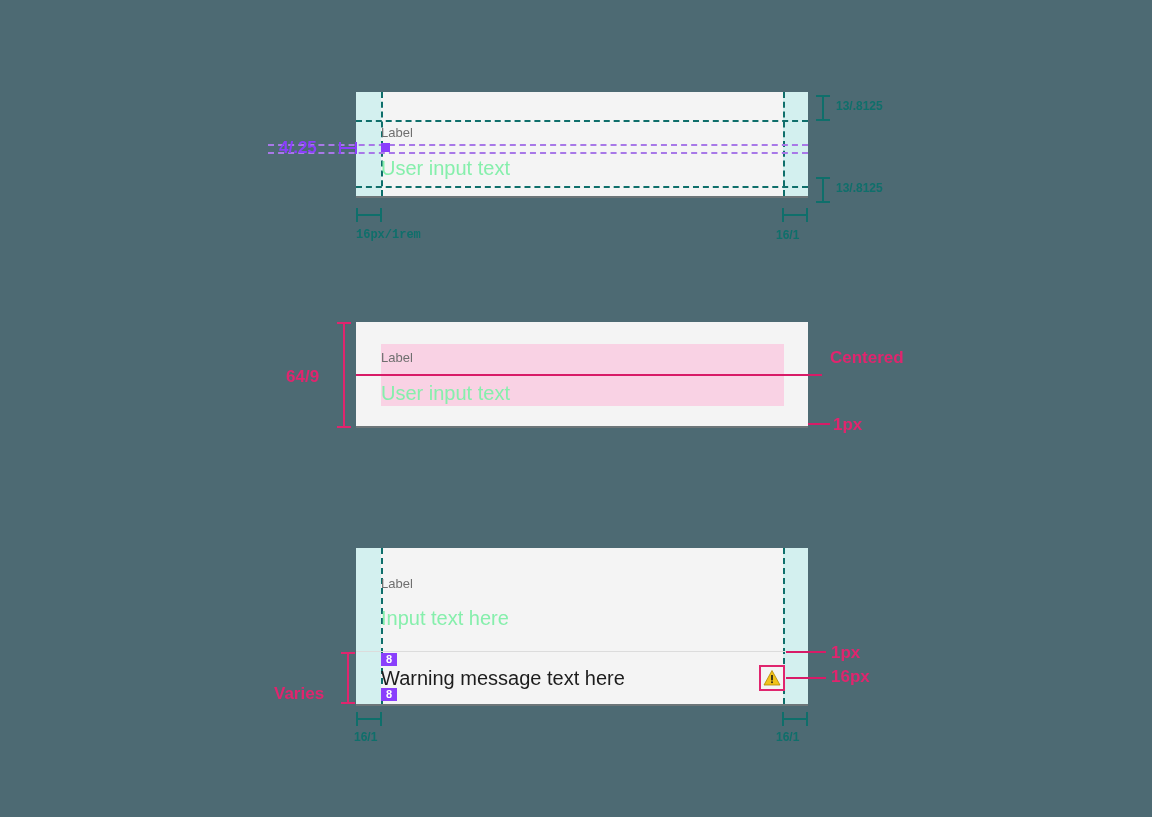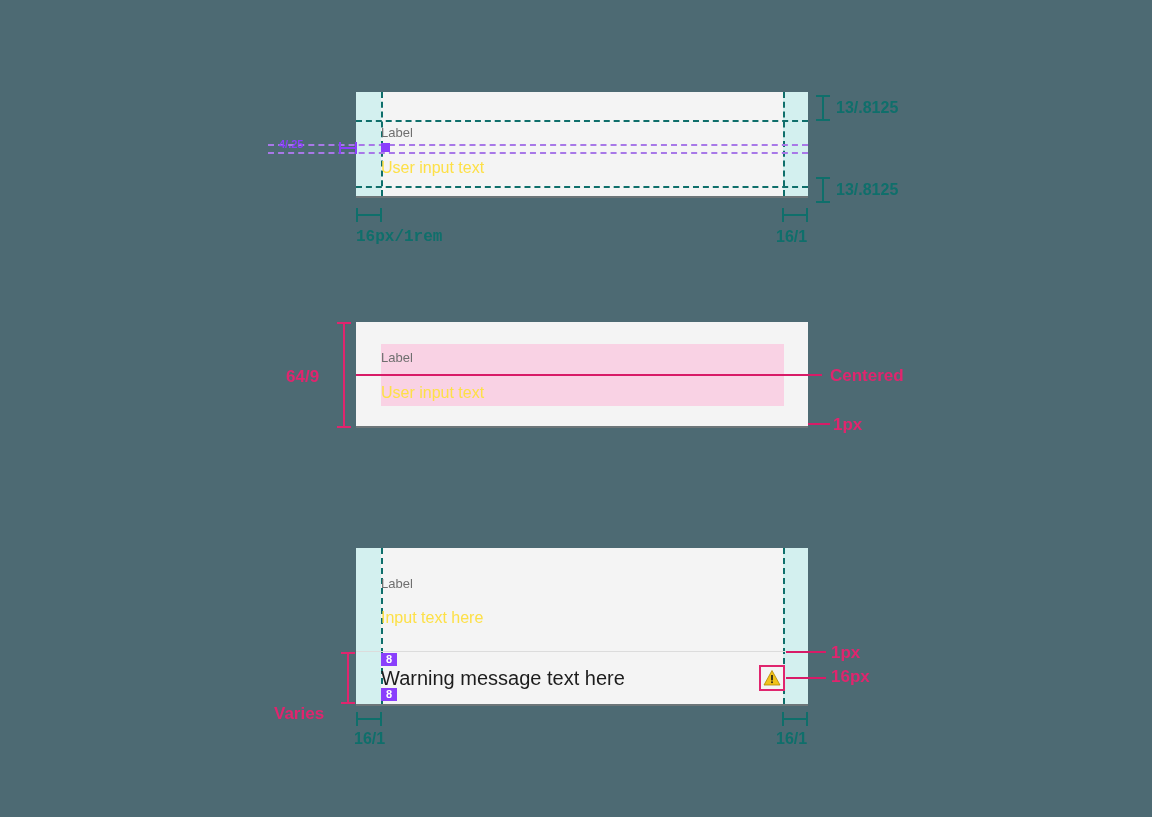--- a/index.html
+++ b/index.html
@@ -20,23 +20,23 @@
   }
   .field-label{
     position:absolute;
     font-size:13px;
     line-height:18px;
     color:#6f6f6f;
     white-space:nowrap;
   }
   .field-value{
     position:absolute;
-    font-size:16px;
+    font-size:20px;
     line-height:26px;
-    color:#fde047;
+    color:#86efac;
     white-space:nowrap;
   }
 
   
   .pad-col{
     position:absolute;
     background:#d3f0ef;
   }
   .dash-v{
     position:absolute;
@@ -44,21 +44,21 @@
     border-left:2px dashed #0f6f6b;
   }
   .dash-h{
     position:absolute;
     height:0;
     border-top:2px dashed #0f6f6b;
   }
   .teal-text{
     position:absolute;
     color:#0f6f6b;
-    font-size:16px;
+    font-size:12px;
     font-weight:bold;
     white-space:nowrap;
   }
   
   .hbracket{
     position:absolute;
     height:14px;
   }
   .hbracket .bar{
     position:absolute;left:0;right:0;top:6px;height:2px;background:#0f6f6b;
@@ -119,21 +119,21 @@
     border-top:2px dashed #a878e8;
   }
   .purple-sq{
     position:absolute;
     width:9px;height:9px;
     background:#8a3ffc;
   }
   .purple-text{
     position:absolute;
     color:#8a3ffc;
-    font-size:11px;
+    font-size:17px;
     font-weight:bold;
     white-space:nowrap;
   }
   .purple-badge{
     position:absolute;
     background:#8a3ffc;
     color:#fff;
     font-size:11px;
     font-weight:bold;
     line-height:13px;
@@ -237,21 +237,21 @@
 
     <div class="field" style="left:356px;top:322px;width:452px;height:106px;">
     </div>
 
     <div class="pink-fill" style="left:381px;top:344px;width:403px;height:62px;"></div>
 
     <div class="field-label" style="left:381px;top:349px;">Label</div>
     <div class="field-value" style="left:381px;top:380px;">User input text</div>
 
     <div class="pink-line" style="left:356px;top:374px;width:466px;"></div>
-    <div class="pink-text" style="left:830px;top:366px;">Centered</div>
+    <div class="pink-text" style="left:830px;top:348px;">Centered</div>
 
     <div class="pink-vbracket" style="left:337px;top:322px;height:106px;">
       <div class="cap t"></div>
         <div class="bar"></div>
         <div class="cap b"></div>
     </div>
     <div class="pink-text" style="left:286px;top:367px;">64/9</div>
 
     <div class="pink-line" style="left:808px;top:423px;width:22px;"></div>
     <div class="pink-text" style="left:833px;top:415px;">1px</div>
@@ -284,21 +284,21 @@
     </div>
 
     <div class="purple-badge" style="left:381px;top:653px;width:12px;">8</div>
     <div class="purple-badge" style="left:381px;top:688px;width:12px;">8</div>
 
     <div class="pink-vbracket" style="left:341px;top:652px;height:52px;">
       <div class="cap t"></div>
         <div class="bar"></div>
         <div class="cap b"></div>
     </div>
-    <div class="pink-text" style="left:274px;top:704px;">Varies</div>
+    <div class="pink-text" style="left:274px;top:684px;">Varies</div>
 
     <div class="pink-line" style="left:786px;top:651px;width:40px;"></div>
     <div class="pink-text" style="left:831px;top:643px;">1px</div>
 
     <div class="pink-line" style="left:786px;top:677px;width:40px;"></div>
     <div class="pink-text" style="left:831px;top:667px;">16px</div>
 
     <div class="hbracket" style="left:356px;top:712px;width:26px;">
       <div class="cap l"></div>
         <div class="bar"></div>

